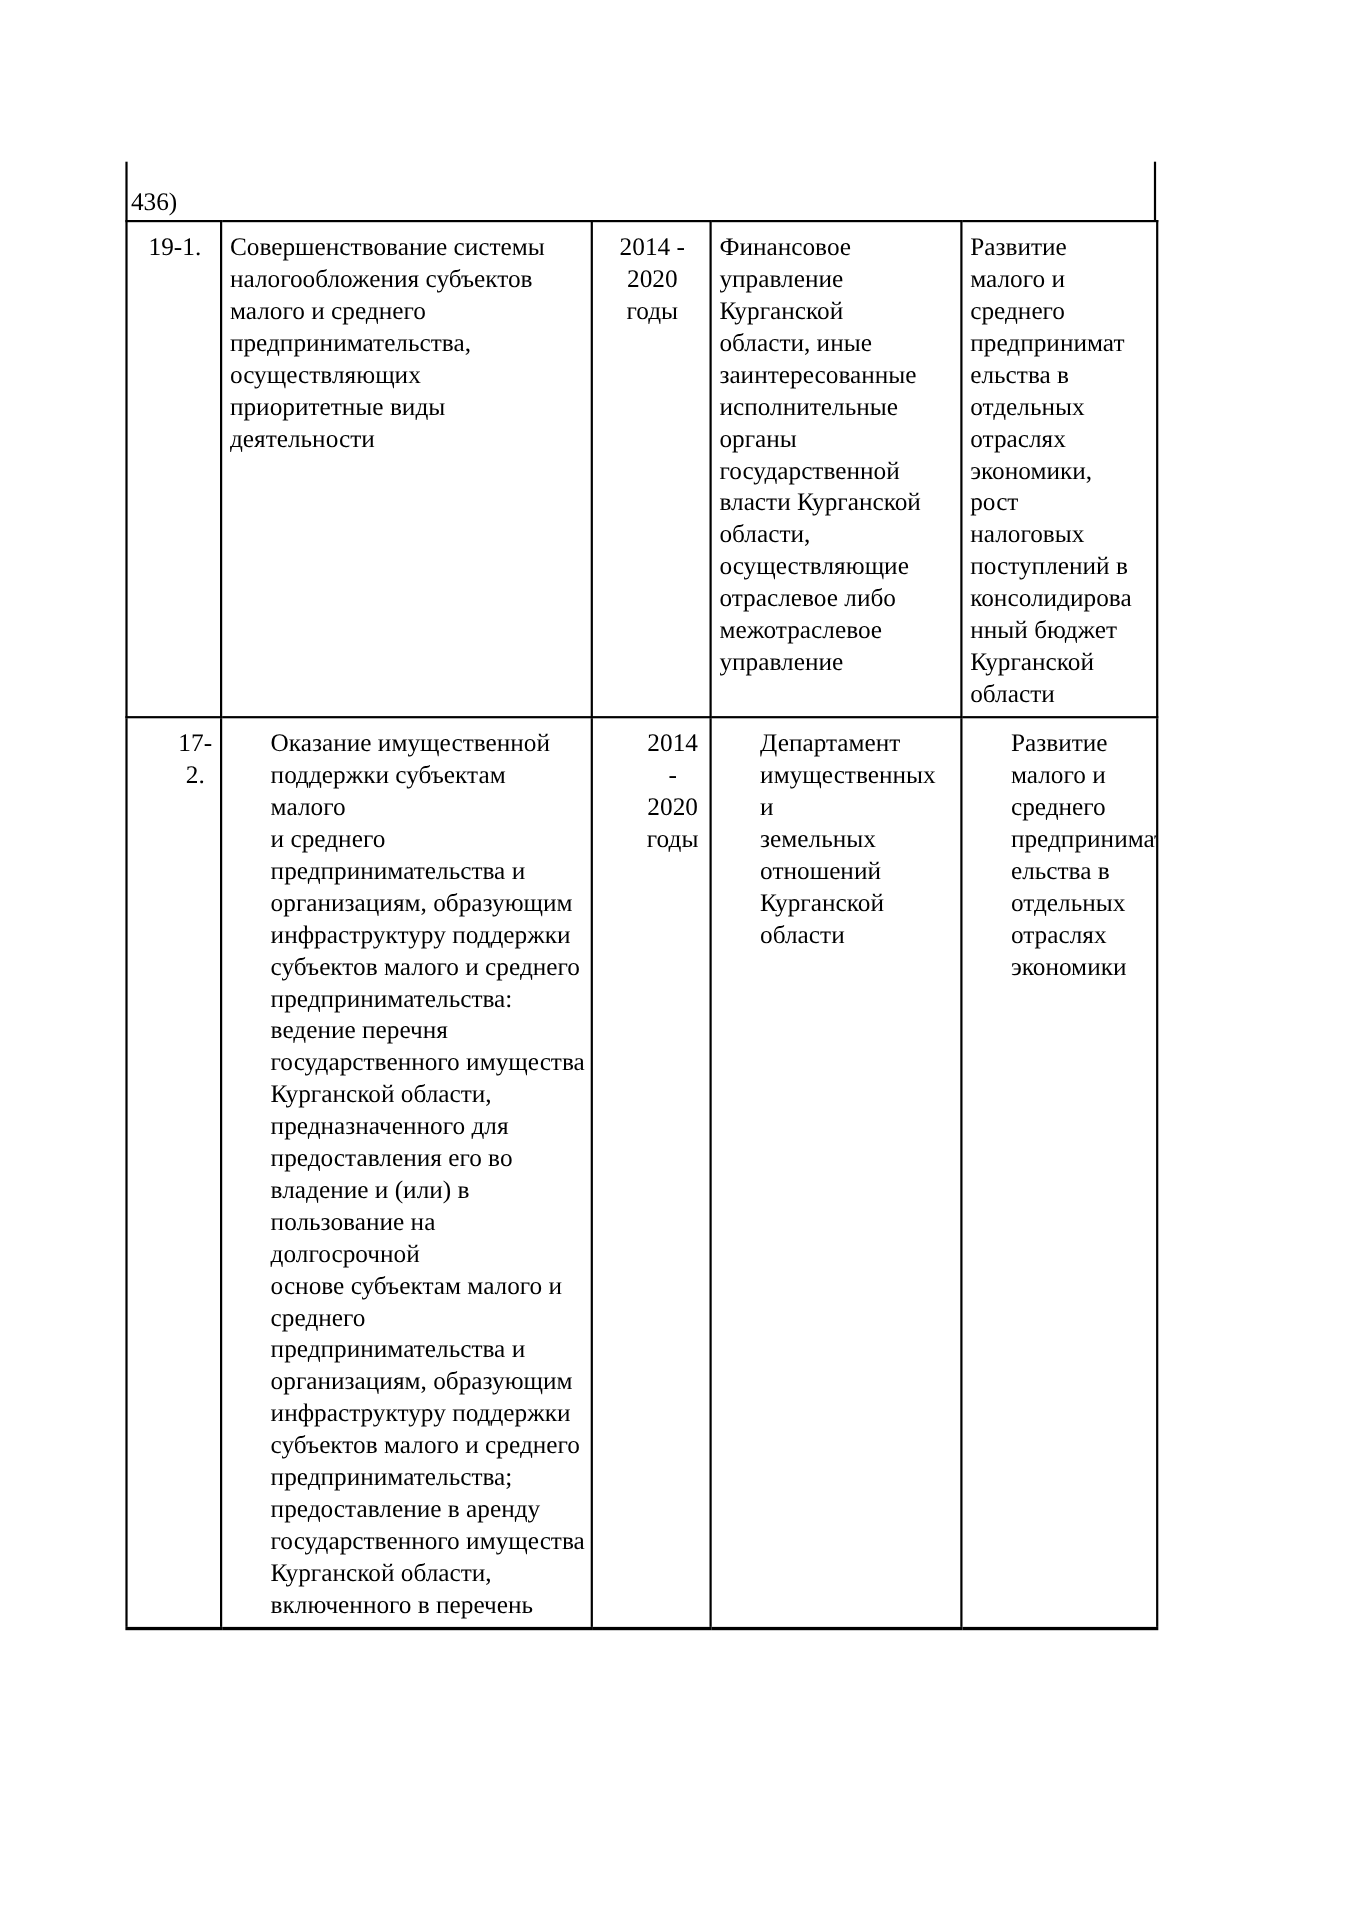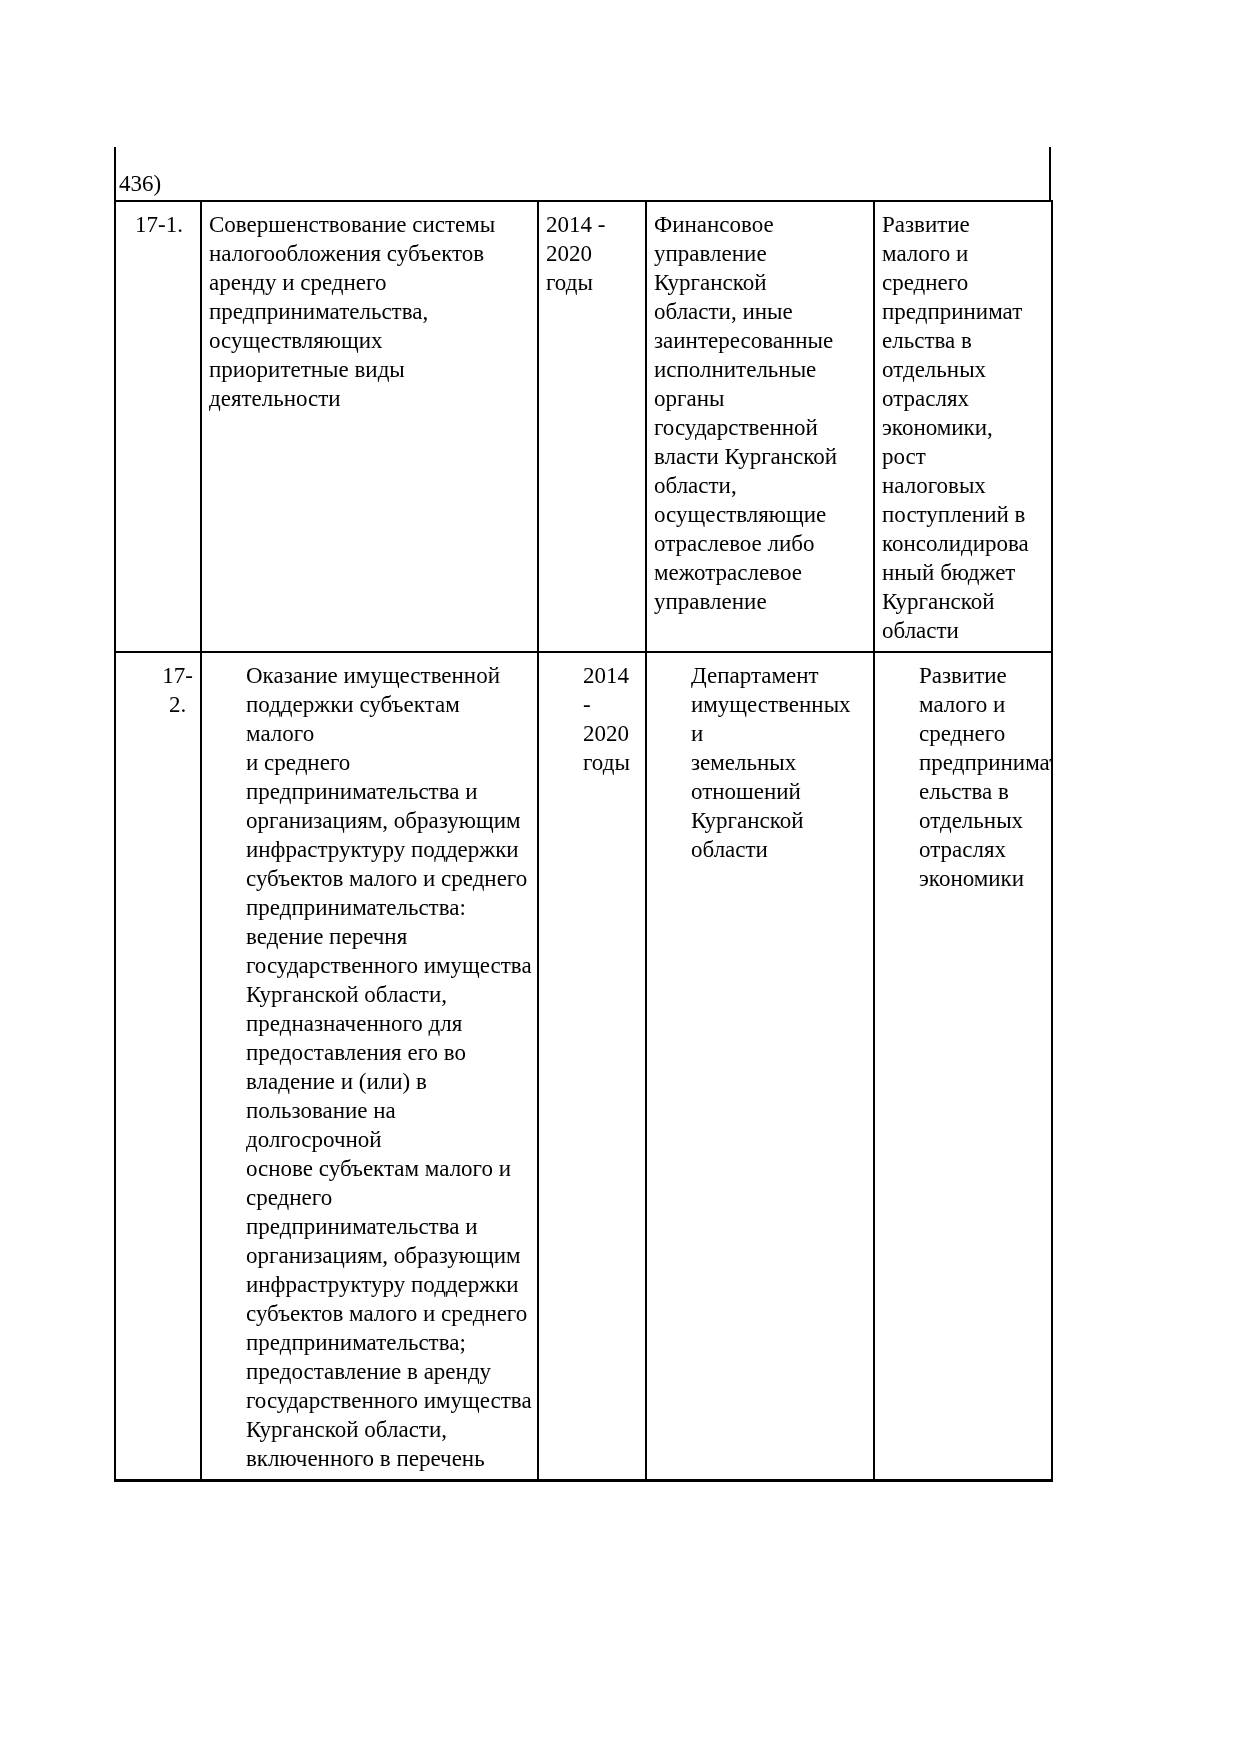--- a/index.html
+++ b/index.html
@@ -43,21 +43,21 @@
     border: 2px solid #000;
     vertical-align: top;
     font-size: 23px;
     line-height: 29px;
     white-space: pre-line;
     padding: 8px 5px 6px 7px;
     overflow: hidden;
   }
   table.activities tr:last-child td { border-bottom: 3px solid #000; padding-left: 44px; }
   td.c-num { text-align: center; padding-left: 2px; padding-right: 2px; }
-  td.c-per { text-align: left; padding-left: 2px; padding-right: 2px; }
+  td.c-per { text-align: center; padding-left: 2px; padding-right: 2px; }
   tr.r17  td { height: 166px; }
   tr.r171 td { height: 451px; }
   tr.r172 td { height: 775px; }
 </style>
 </head>
 <body>
 
 <div class="page">
 
   <div class="top-fragment">
@@ -67,24 +67,24 @@
   <table class="activities">
     <colgroup>
       <col style="width:86px">
       <col style="width:337px">
       <col style="width:108px">
       <col style="width:228px">
       <col style="width:178px">
     </colgroup>
     <tbody>
       <tr class="r171">
-        <td class="c-num">17-1.</td>
+        <td class="c-num">19-1.</td>
         <td class="c-act">Совершенствование системы
 налогообложения субъектов
-аренду и среднего
+малого и среднего
 предпринимательства,
 осуществляющих
 приоритетные виды
 деятельности</td>
         <td class="c-per">2014 -
 2020
 годы</td>
         <td class="c-exe">Финансовое
 управление
 Курганской

